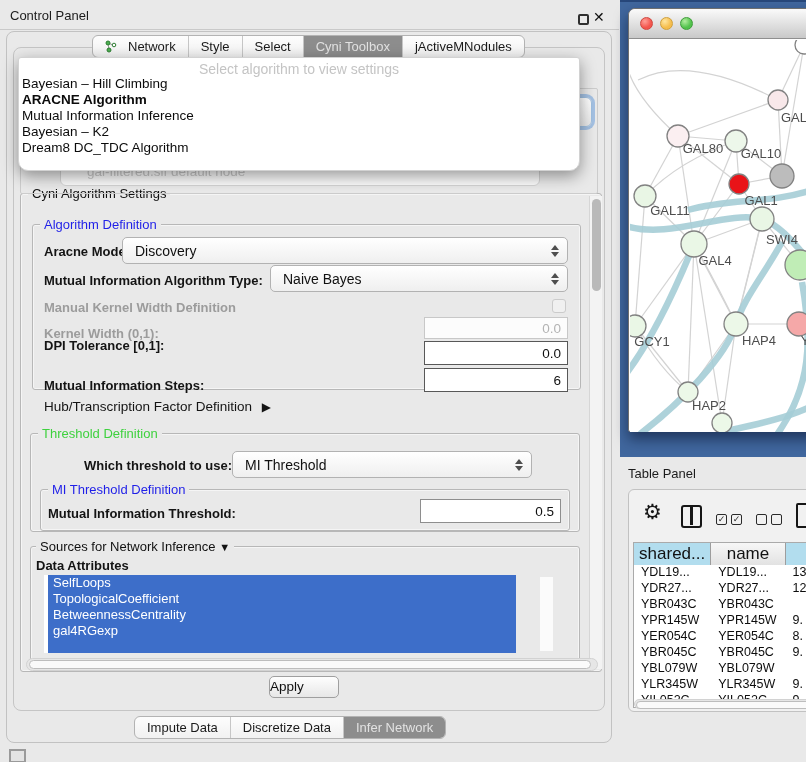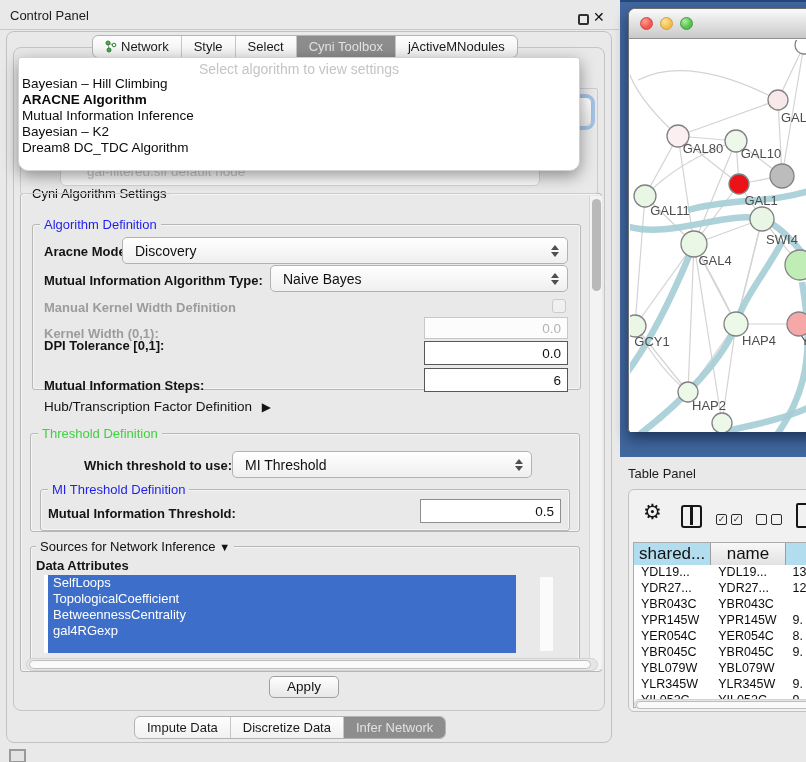--- a/index.html
+++ b/index.html
@@ -12,21 +12,21 @@
   .cp-titlebar { left:0; top:0; width:619px; height:30px; border-bottom:1px solid #c9c9c9; }
   .cp-title { left:10px; top:8px; font-size:13px; color:#1c1c1c; }
   .float-ico { left:578px; top:14px; width:11px; height:11px; border:2px solid #2f2f2f; border-radius:2px; }
   .close-ico { left:593px; top:9px; font-size:14px; font-weight:bold; color:#111; }
   .cp-frame { left:6px; top:31px; width:606px; height:712px; border:1px solid #c2c2c2; border-radius:8px; }
   .cp-inner { left:13px; top:47px; width:592px; height:664px; border:1px solid #c5c5c5; border-radius:8px; }
 
   
   .tabstrip { display:flex; border:1px solid #b3b3b3; border-radius:6px; overflow:hidden;
               background:linear-gradient(#fdfdfd,#f1f1f1); height:23px; }
-  .tabstrip .tab { display:flex; align-items:center; justify-content:center; gap:4px;
+  .tabstrip .tab { display:flex; align-items:center; justify-content:center; gap:11px;
               font-size:13px; color:#1a1a1a; border-right:1px solid #c6c6c6; padding:0 12px; cursor:default; }
   .tabstrip .tab:last-child { border-right:none; }
   .tabstrip .tab.selected { background:#8d8d8d; color:#e2e2e2; }
   #top-tabs { left:92px; top:35px; }
   #bottom-tabs { left:134px; top:716px; }
 
   
   #algo-overlay { left:18px; top:57px; width:562px; height:114px; background:#ffffff;
     border:1px solid #d2d2d2; border-radius:3px 3px 10px 10px; box-shadow:0 5px 16px rgba(0,0,0,.40); z-index:10; }
   #algo-placeholder { text-align:center; color:#c4c4c4; font-size:14px; padding-top:3px; height:18px; }
@@ -74,21 +74,21 @@
   .hthumb { position:absolute; background:#fafafa; border:1px solid #bdbdbd; border-radius:6px; }
 
   
   #attr-list { left:44px; top:575px; width:472px; height:78px; background:#ffffff; overflow:hidden; }
   #attr-list .attr { height:16px; line-height:16px; margin-left:4px; width:497px; background:#3d6ec9;
       color:#ffffff; font-size:13px; padding-left:5px; }
   #attr-list .attr.fill { height:14px; }
   #attr-vtrack { left:540px; top:577px; width:13px; height:74px; background:#fbfbfb; border:none; }
 
   .apply-btn { left:269px; top:676px; width:70px; height:22px; border:1px solid #9f9f9f; border-radius:5px;
-     background:linear-gradient(#fefefe,#e7e7e7); font-size:13.5px; color:#111; text-align:center; line-height:20px; }
+     background:linear-gradient(#fefefe,#e7e7e7); font-size:13.5px; color:#111; line-height:20px; }
 
   .mini-sq { left:9px; top:749px; width:17px; height:14px; border:2px solid #9a9a9a; background:#e3e3e3; }
 
   
   #desktop { left:620px; top:0; width:200px; height:457px; background:#40679e; border-top:2px solid #27477a; }
   #net-window { position:absolute; left:8px; top:6px; width:210px; height:424px; border:1px solid #6f6f6f;
       border-radius:7px 7px 2px 2px; box-shadow:0 7px 14px rgba(5,15,40,.55); background:#fff; }
   #net-titlebar { height:30px; background:linear-gradient(#fafafa,#c9c9c9); border-bottom:1px solid #8f8f8f;
       border-radius:7px 7px 0 0; display:flex; align-items:center; padding-left:11px; gap:7px; }
   .light { width:13px; height:13px; border-radius:50%; }

